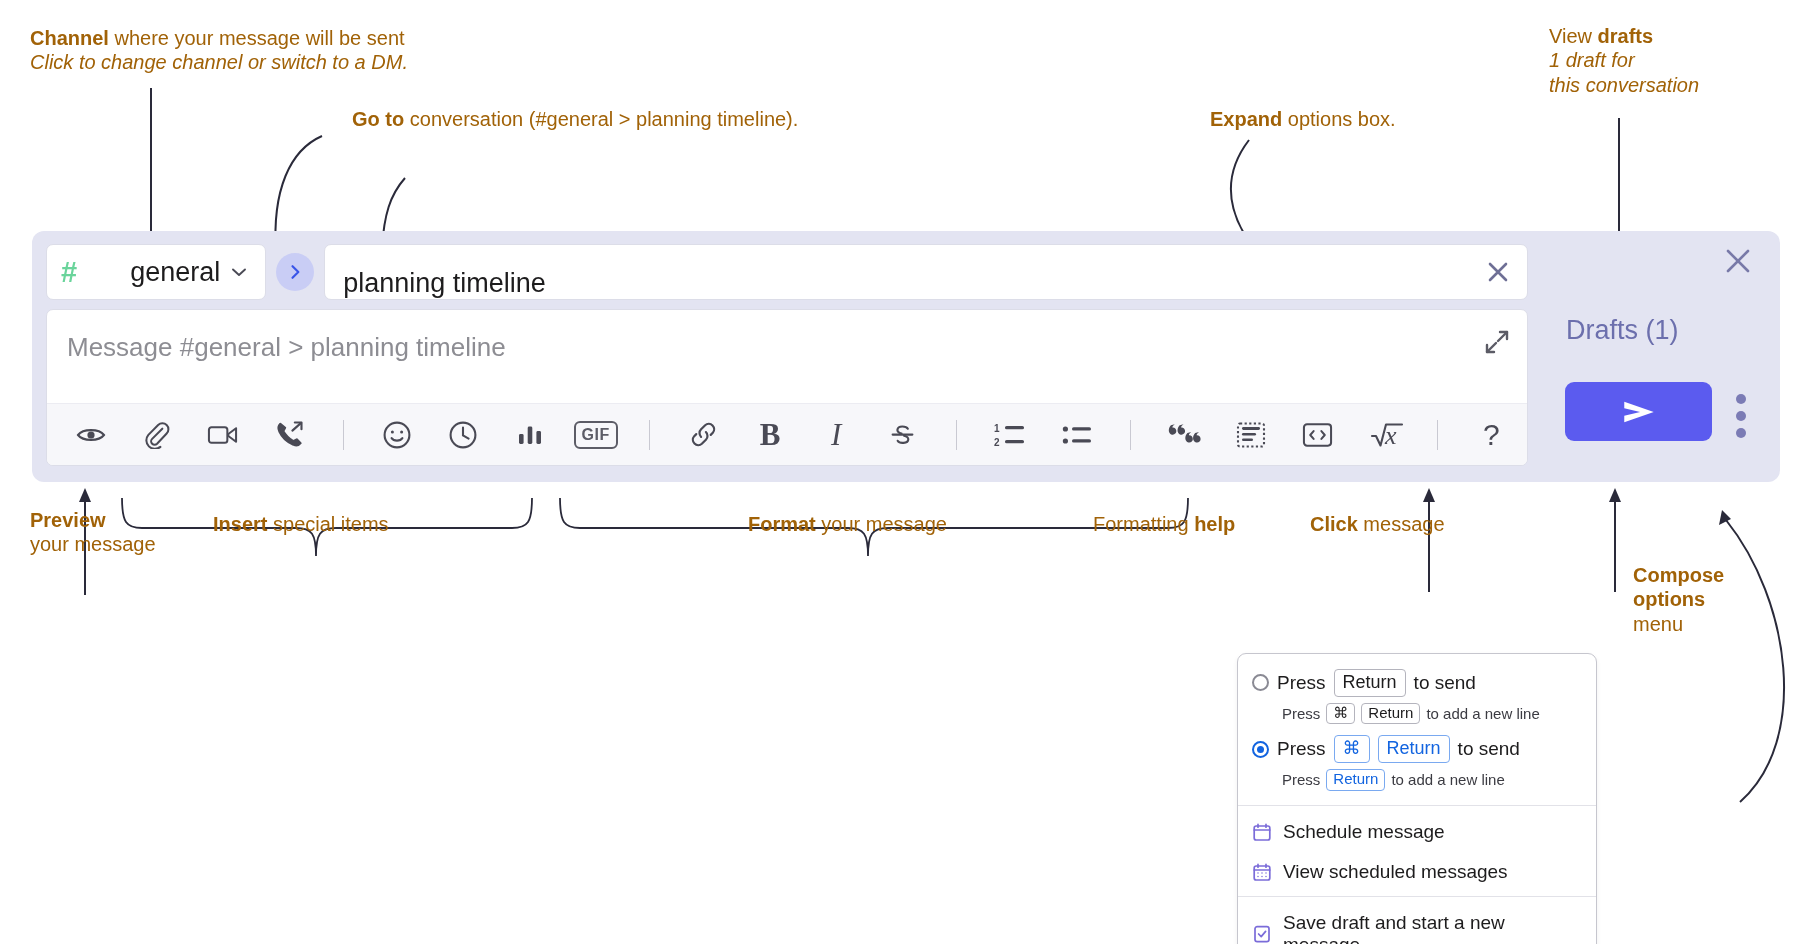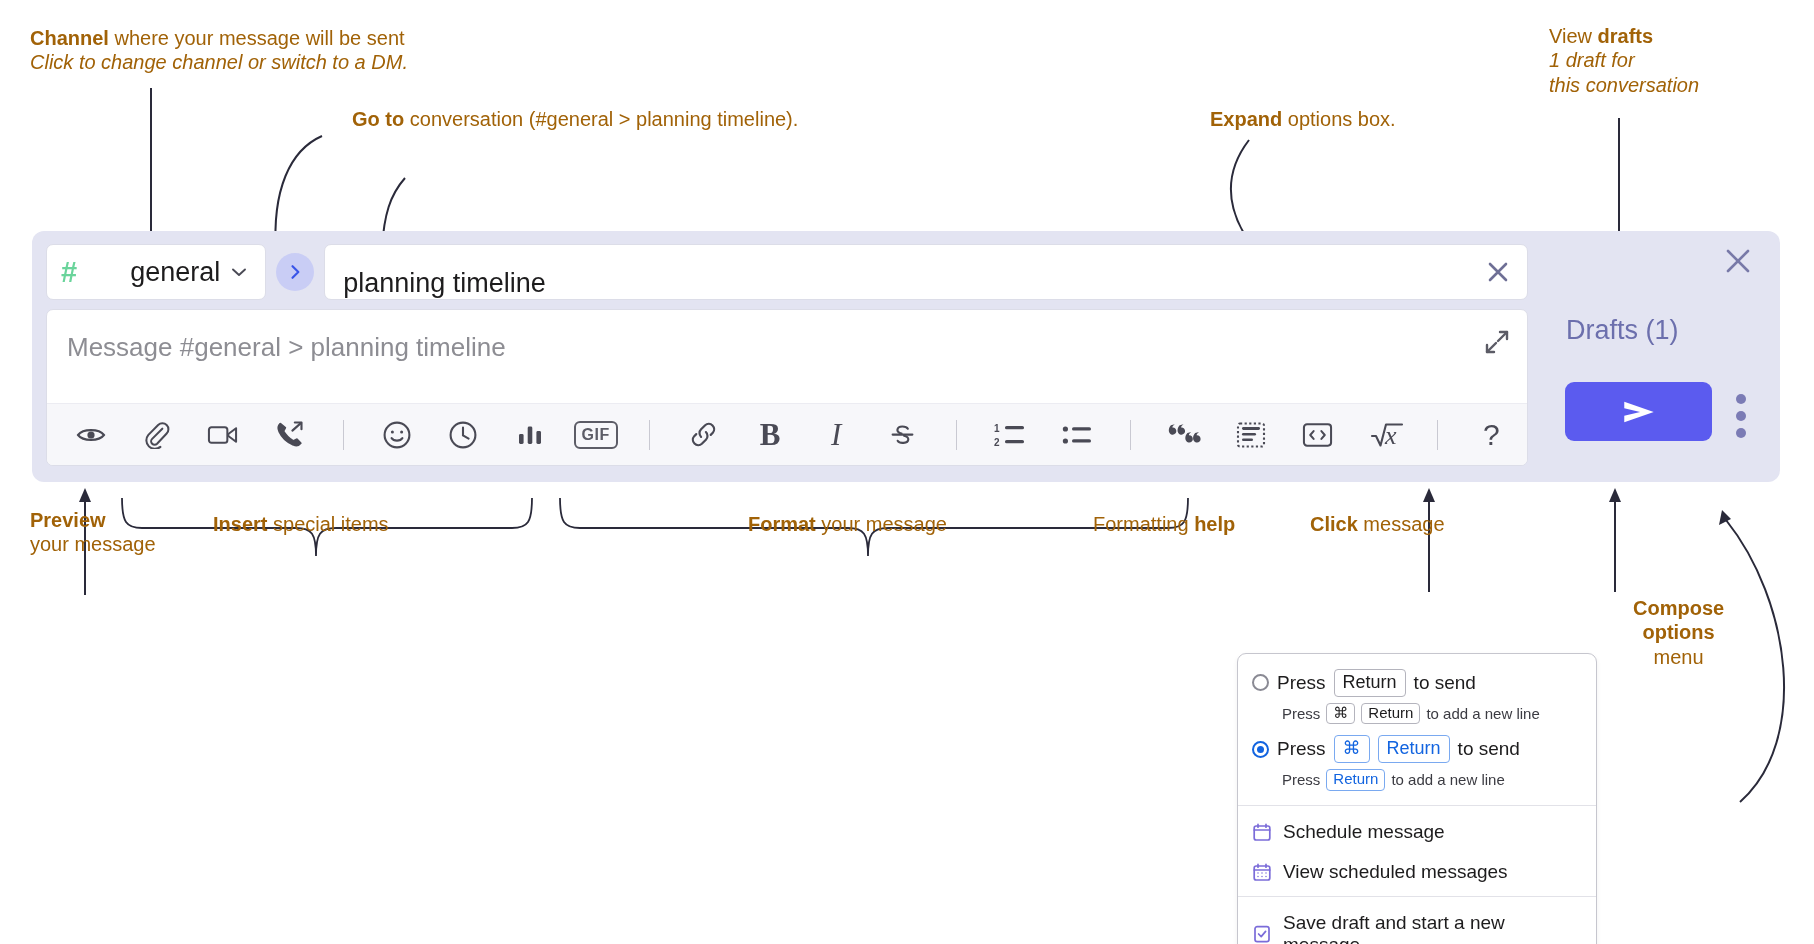--- a/index.html
+++ b/index.html
@@ -521,21 +521,21 @@
   </div>
 
   <div class="anno" style="left:1093px; top:512px;">
     <span>Formatting </span><b>help</b>
   </div>
 
   <div class="anno" style="left:1310px; top:512px;">
     <b>Click</b><span> message</span>
   </div>
 
-  <div class="anno" style="left:1633px; top:596px;text-align:center;">
+  <div class="anno" style="left:1633px; top:563px;">
     <span class="ln"><b>Compose</b></span>
     <span class="ln"><b>options</b></span>
     <span class="ln"><span>menu</span></span>
   </div>
 
   <div class="menu">
     <div class="menu-sec">
 
       <div class="menu-opt">
         <div class="opt-main">

